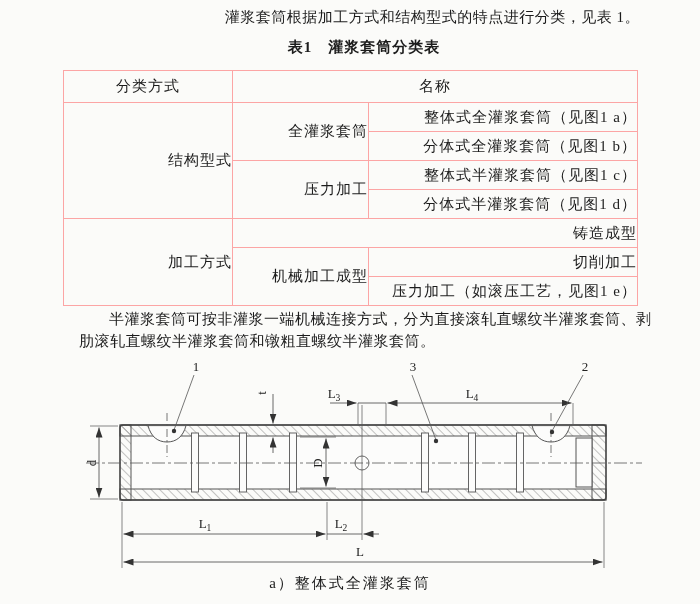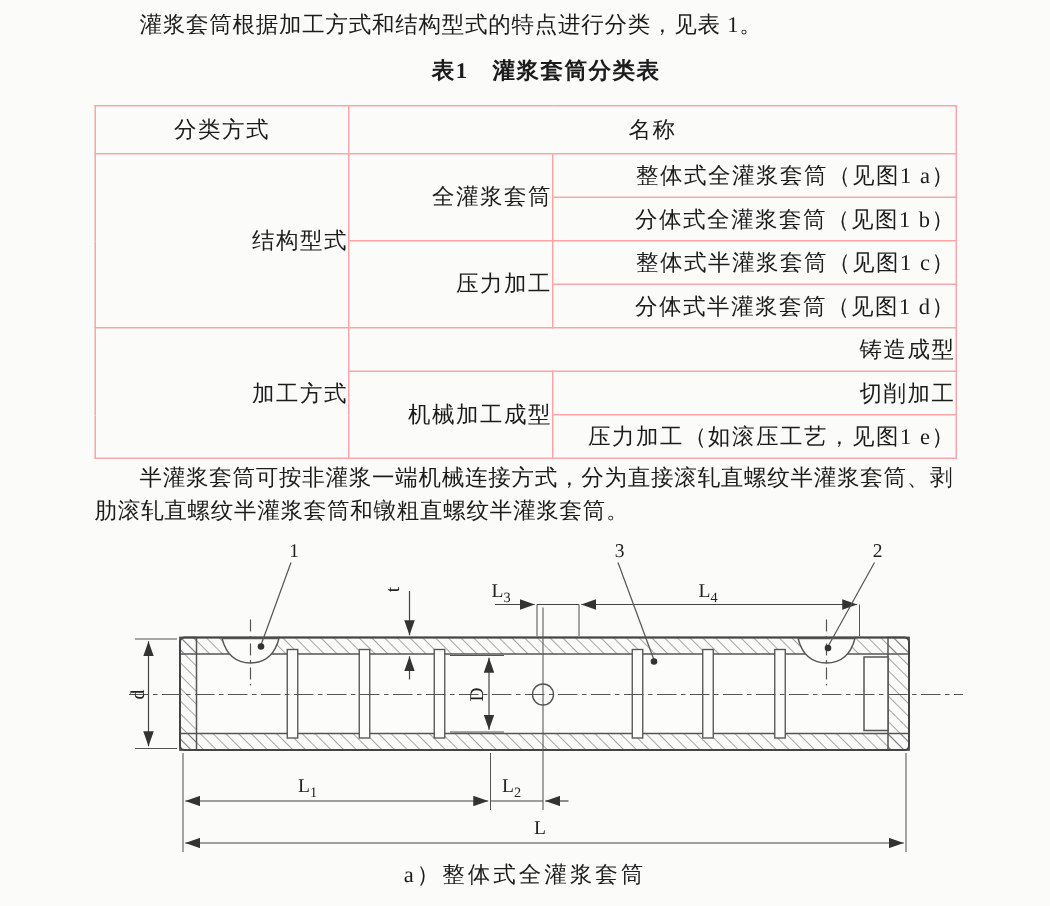--- a/index.html
+++ b/index.html
@@ -7,22 +7,22 @@
     width:700px;height:604px;position:relative;overflow:hidden;
     background:#fbfbf9;
     font-family:"Liberation Serif","DejaVu Serif",serif;
     color:#1c1c1c;
   }
   .para{
     position:absolute;left:63px;width:577px;
     font-size:15px;line-height:22px;text-indent:2em;
     letter-spacing:0.5px;
   }
-  .para1{top:6px;}
-  .para2{top:308px;}
+  .para1{top:6px;text-align:right;}
+  .para2{top:308px;margin-left:16px;}
   .tbl-title{
     position:absolute;top:38px;left:0;width:700px;text-align:center;
     font-weight:bold;font-size:15px;letter-spacing:1px;padding-left:14px;
   }
   table.cls{
     position:absolute;top:70px;left:63px;width:574px;
     border-collapse:collapse;table-layout:fixed;
     font-size:15px;
   }
   table.cls td{

